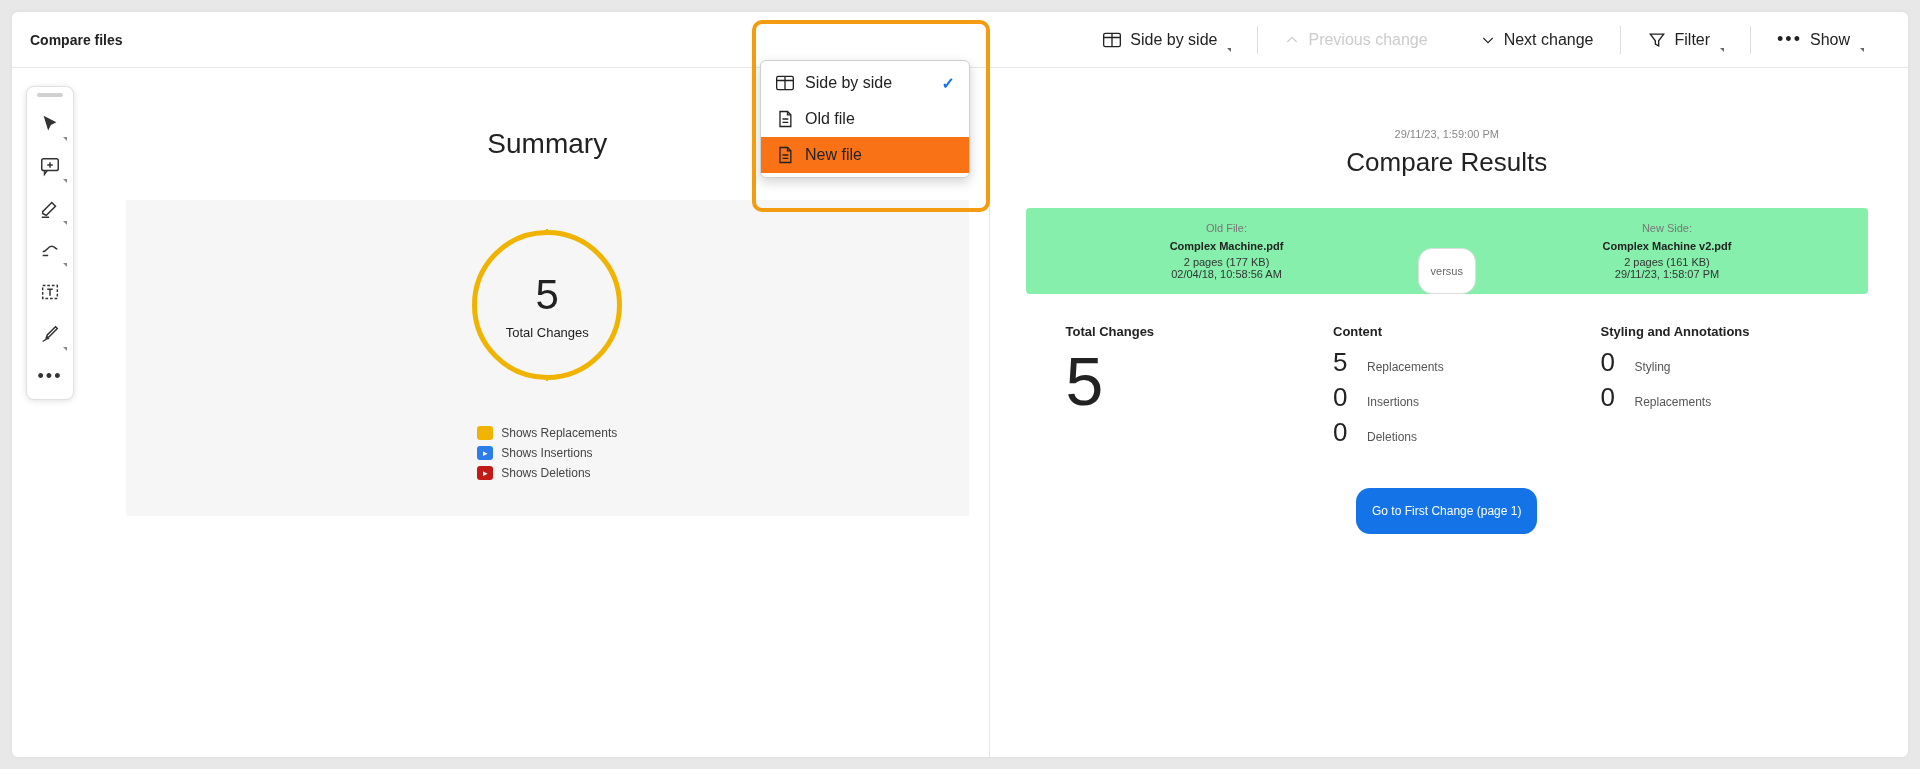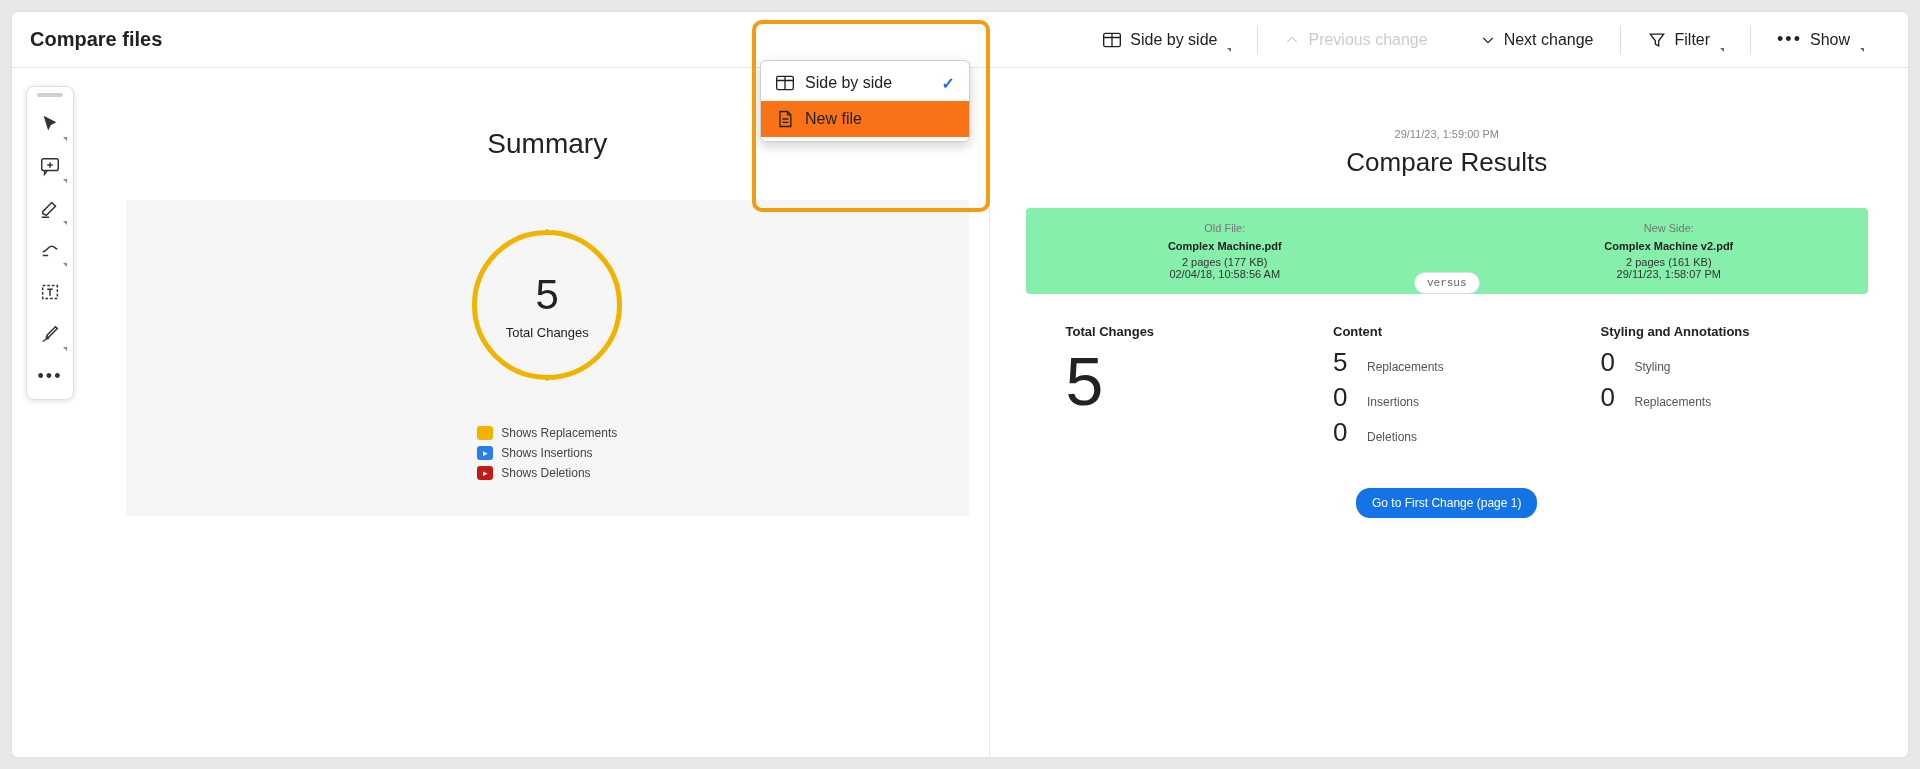--- a/index.html
+++ b/index.html
@@ -24,21 +24,21 @@
   
   .topbar {
     display: flex;
     align-items: center;
     height: 56px;
     border-bottom: 1px solid #e6e6e6;
     padding: 0 18px;
     position: relative;
   }
   .title {
-    font-size: 20px;
+    font-size: 14px;
     font-weight: 700;
   }
   .topbar-right {
     margin-left: auto;
     display: flex;
     align-items: center;
     height: 100%;
   }
   .tb-group {
     display: flex;
@@ -191,34 +191,34 @@
   .results-title { text-align:center; font-size:26px; font-weight:400; margin-bottom:30px;}
   .file-compare {
     display:flex; align-items:flex-end; justify-content:center; gap:0;
     background:#86efac; border-radius:4px;
   }
   .file-col { flex:1; text-align:center; padding:14px 10px; font-size:11px; }
   .file-col .lbl { color:#777; margin-bottom:6px; }
   .file-col .name { font-weight:700; font-size:11px; margin-bottom:4px; }
   .file-col .meta { font-size:11px; color:#333; }
   .versus-chip {
-    background:#fff; border:1px solid #ddd; border-radius:14px; padding:4px 12px; font-size:11px; color:#666;
-    margin:0 -10px; z-index:2;font-family:Liberation Mono, monospace;
+    background:#fff; border:1px solid #ddd; border-radius:14px; padding:16px 12px; font-size:11px; color:#666;
+    margin:0 -10px; z-index:2;
   }
   .stats { display:flex; gap:40px; margin-top:30px; padding:0 40px; }
   .stats-col { flex:1; }
   .stats-col.total .big { font-size:68px; font-weight:400; line-height:1; margin-top:8px;}
   .stats-head { font-size:13px; font-weight:700; margin-bottom:8px;}
   .stat-row { display:flex; align-items:baseline; gap:10px; margin:4px 0;}
   .stat-row .num { font-size:26px; font-weight:400; width:24px;}
   .stat-row .lab { font-size:12px; color:#555;}
   .go-btn-wrap { text-align:center; margin-top:36px;}
   .go-btn {
     display:inline-block; background:#1473e6; color:#fff; border:none;
-    padding:8px 16px; border-radius:14px; font-size:12px; cursor:pointer;
+    padding:16px 16px; border-radius:14px; font-size:12px; cursor:pointer;
   }
 </style>
 </head>
 <body>
 
 <div class="app">
 
   <div class="topbar">
     <div class="title">Compare files</div>
     <div class="topbar-right">
@@ -422,20 +422,30 @@
   <div class="dropdown">
     <div class="dd-item selected">
       <svg class="icon18" viewBox="0 0 24 24">
           <rect x="2" y="4" width="20" height="16" rx="2"></rect>
           <line x1="12" y1="4" x2="12" y2="20"></line>
           <line x1="2" y1="9" x2="22" y2="9"></line>
         </svg>
       <span>Side by side</span>
       <span class="dd-check">✓</span>
     </div>
+    <div class="dd-item">
+      <svg class="icon18" viewBox="0 0 24 24">
+          <path d="M6 3h9l4 4v14H6z"></path>
+          <path d="M15 3v4h4"></path>
+          <line x1="9" y1="12" x2="16" y2="12"></line>
+          <line x1="9" y1="16" x2="16" y2="16"></line>
+        </svg>
+      <span>Old file</span>
+      <span class="dd-check">✓</span>
+    </div>
     <div class="dd-item hover">
       <svg class="icon18" viewBox="0 0 24 24">
           <path d="M6 3h9l4 4v14H6z"></path>
           <path d="M15 3v4h4"></path>
           <line x1="9" y1="12" x2="16" y2="12"></line>
           <line x1="9" y1="16" x2="16" y2="16"></line>
         </svg>
       <span>New file</span>
       <span class="dd-check">✓</span>
     </div>

